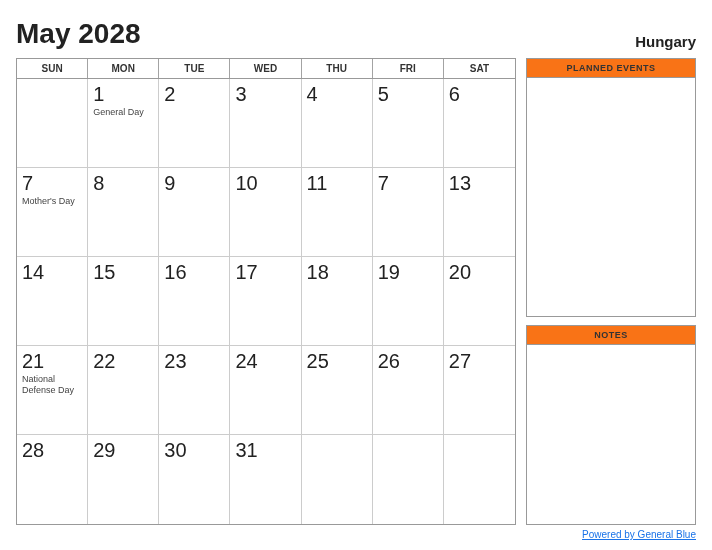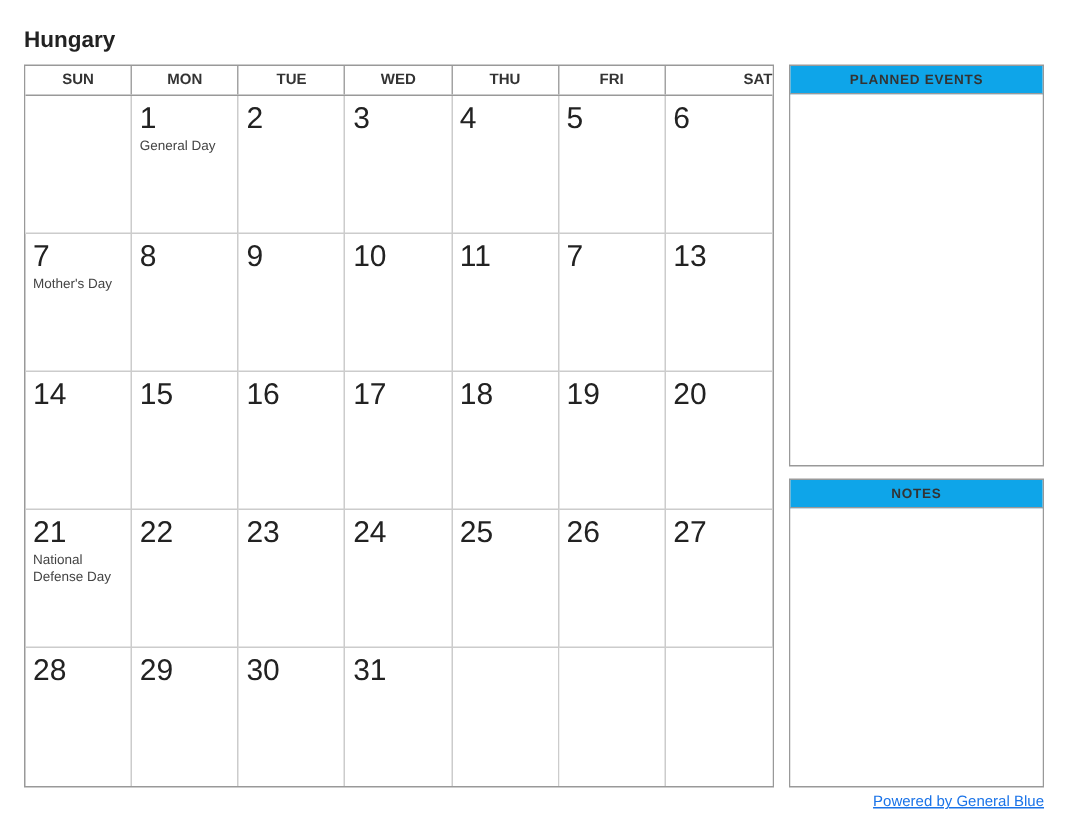--- a/index.html
+++ b/index.html
@@ -55,21 +55,21 @@
       border-bottom: 1px solid #999;
     }
     .day-header {
       text-align: center;
       font-size: 10px;
       font-weight: bold;
       color: #333;
       padding: 4px 0;
       border-right: 1px solid #a3a3a3;
     }
-    .day-header:last-child { border-right: none; text-align: right; }
+    .day-header:last-child { border-right: none; }
     .calendar-grid {
       display: grid;
       grid-template-columns: repeat(7, 1fr);
       flex: 1;
     }
     .cal-cell {
       border-right: 1px solid #ccc;
       border-bottom: 1px solid #ccc;
       padding: 4px 5px;
       display: flex;
@@ -110,21 +110,21 @@
     .side-box.notes {
       flex: 1;
     }
     .side-box-header {
       text-align: center;
       font-size: 9px;
       font-weight: bold;
       color: #333;
       padding: 4px 0;
       border-bottom: 1px solid #999;
-      background: #0ea5e9;
+      background: #f97316;
       letter-spacing: 0.5px;
     }
     .side-box-content {
       flex: 1;
       background: #fff;
     }
     .footer {
       text-align: right;
       margin-top: 4px;
       font-size: 10px;
@@ -132,20 +132,21 @@
     .footer a {
       color: #1a73e8;
       text-decoration: underline;
     }
   </style>
 </head>
 <body>
 
 <div class="page">
   <div class="header-row">
+    <div class="month-title">May 2028</div>
     <div class="country-name">Hungary</div>
   </div>
 
   <div class="main-area">
     <div class="calendar-section">
       <div class="day-headers">
       <div class="day-header">SUN</div>
           <div class="day-header">MON</div>
           <div class="day-header">TUE</div>
           <div class="day-header">WED</div>

